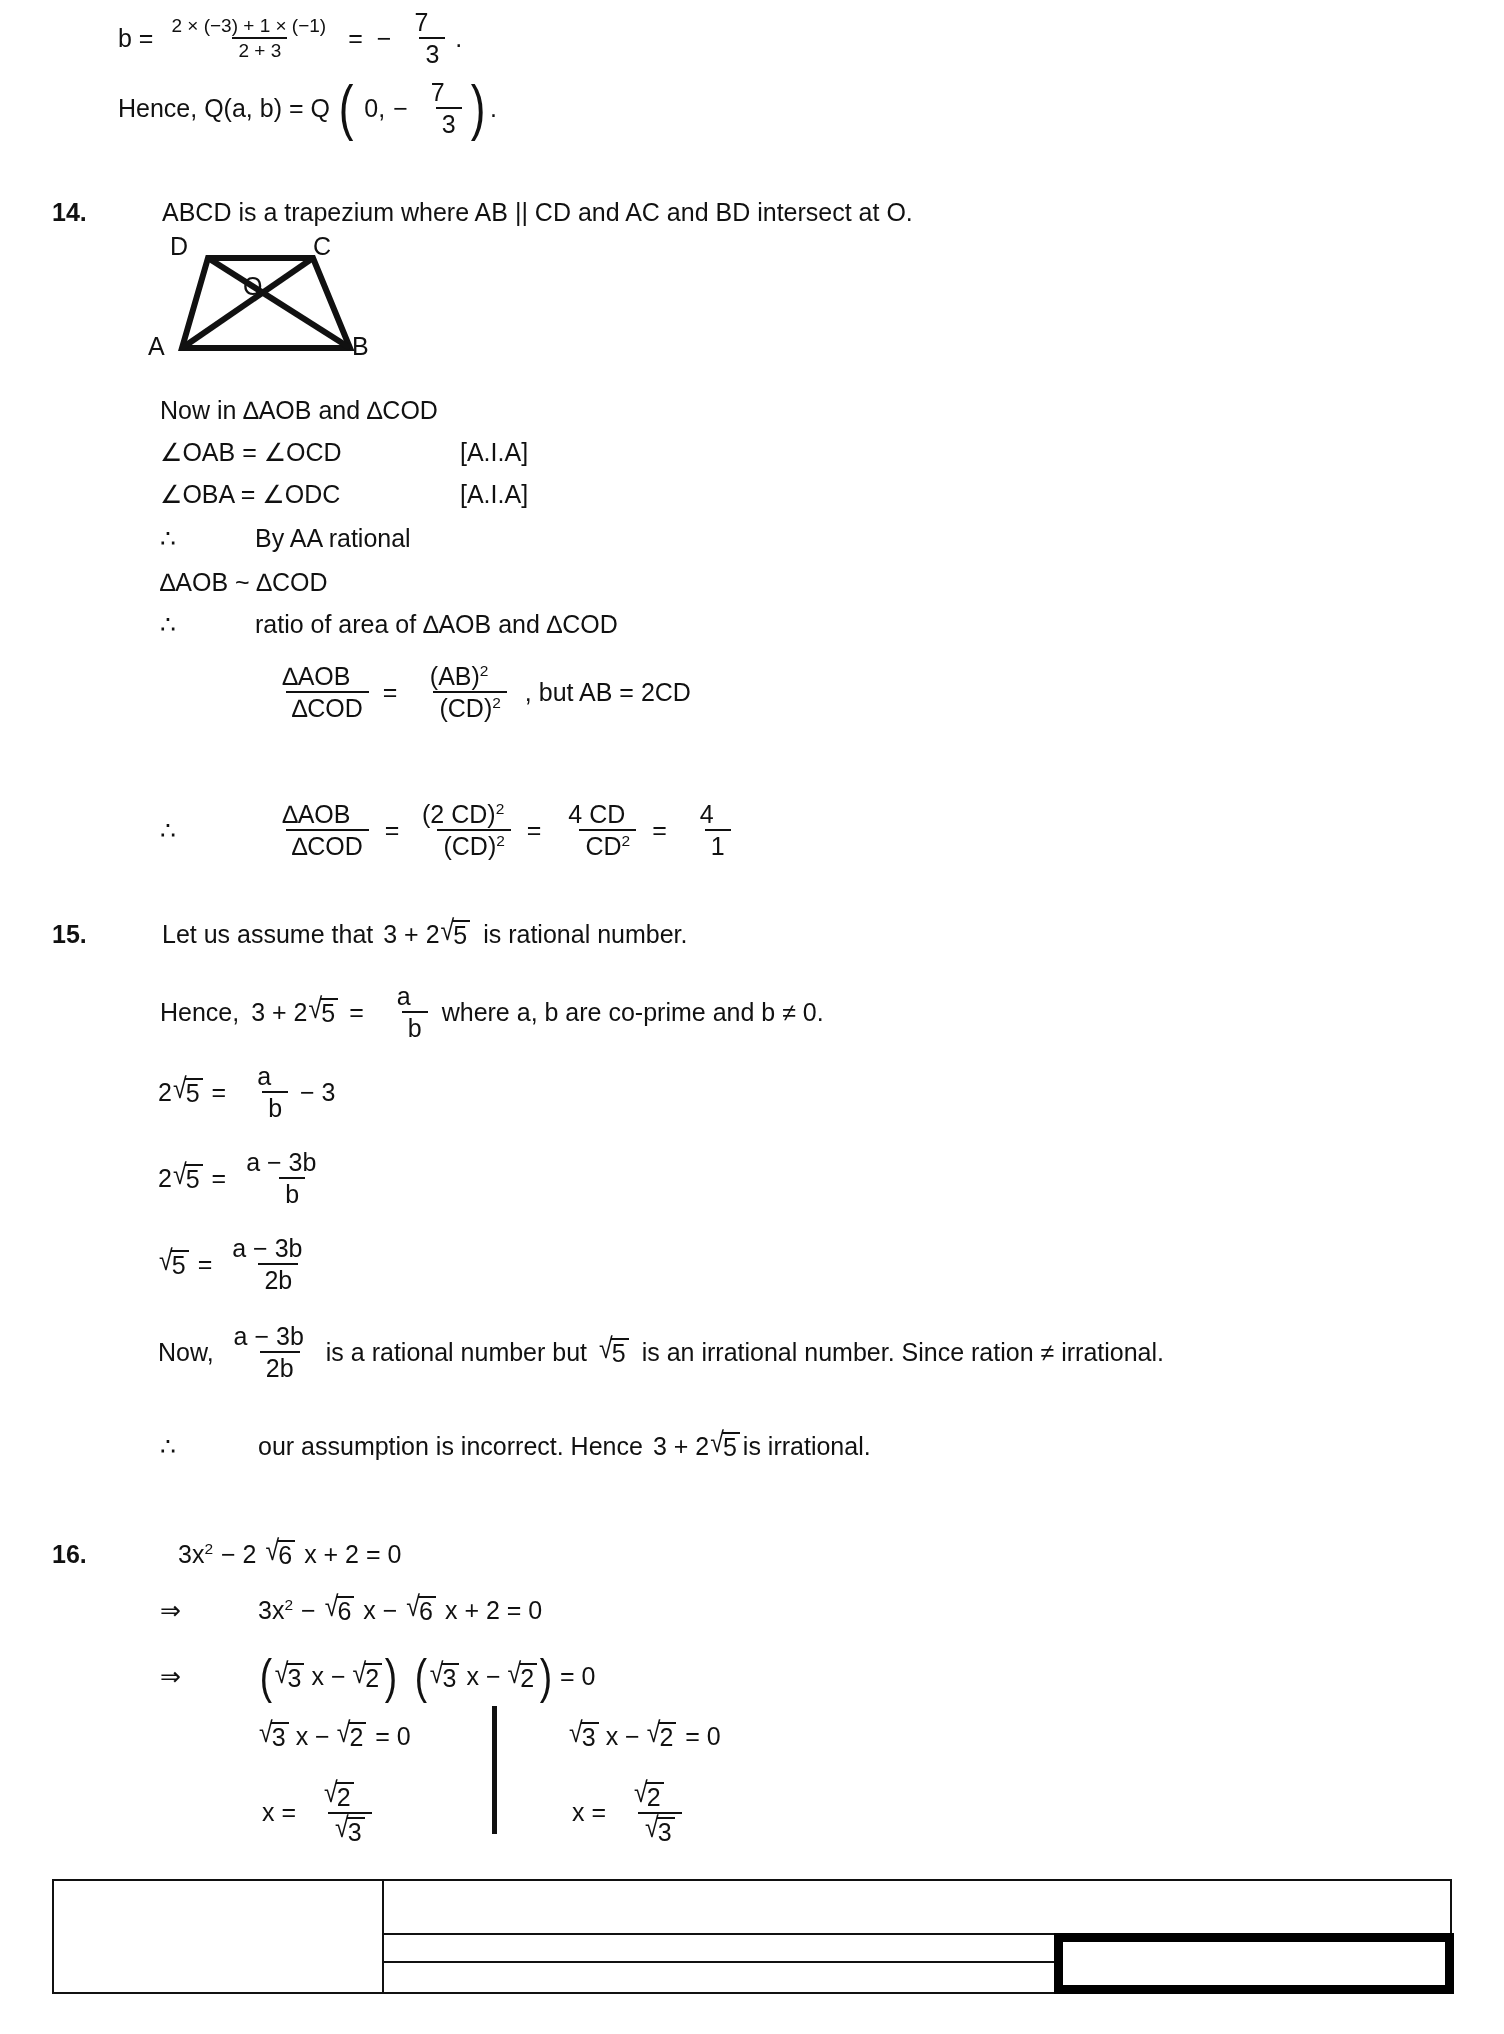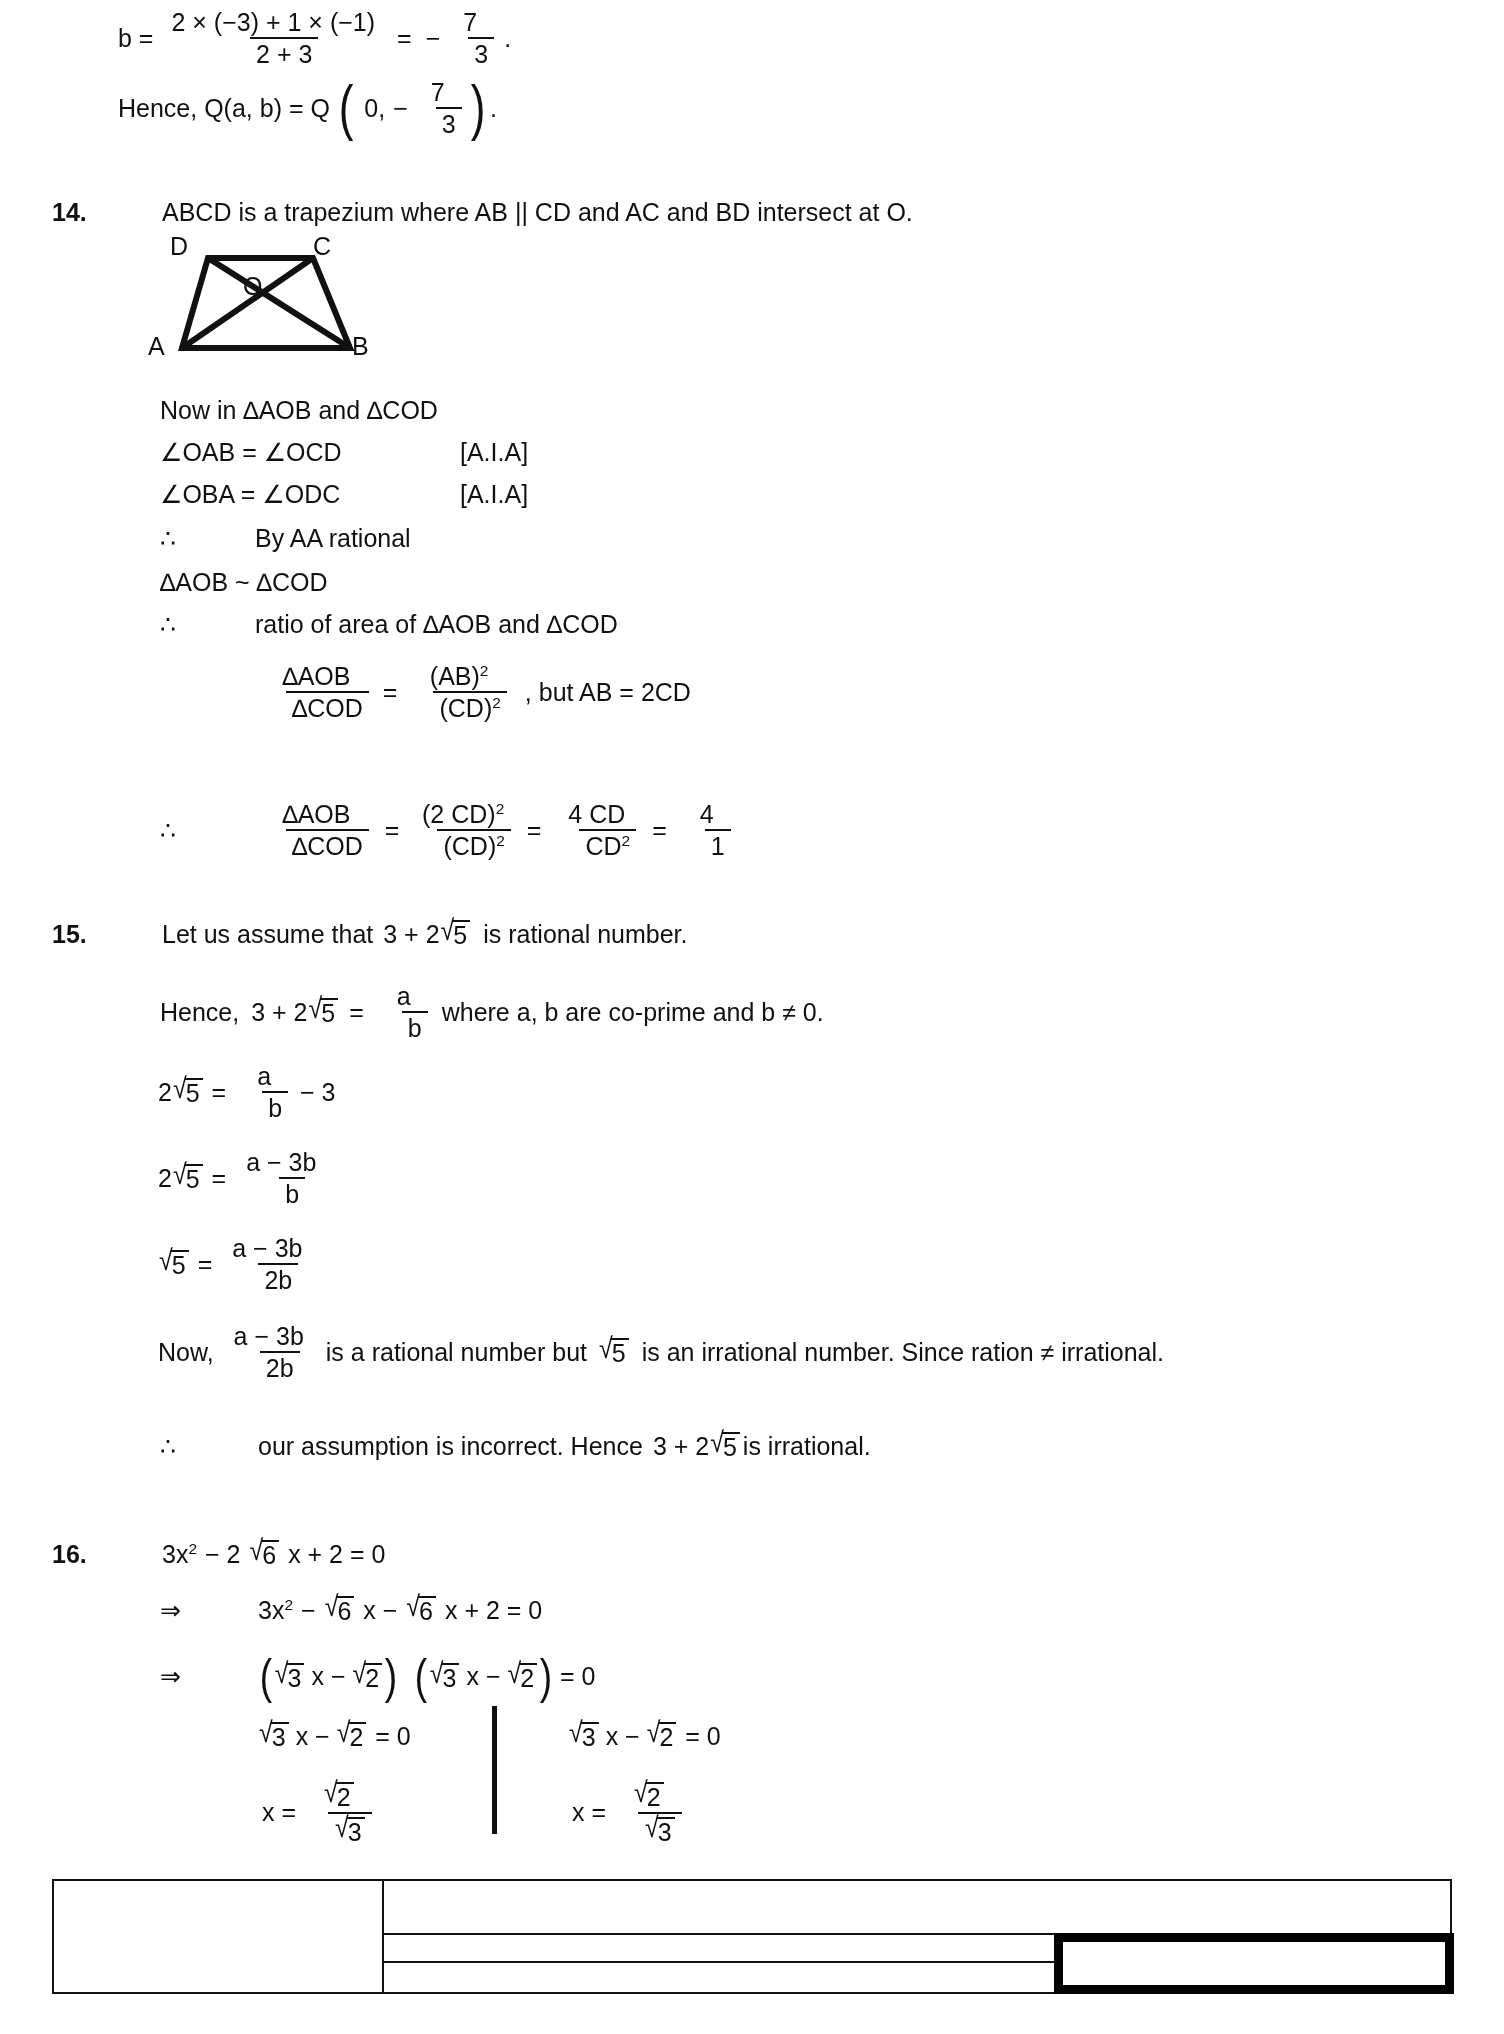--- a/index.html
+++ b/index.html
@@ -37,21 +37,21 @@
     font-size: 25px;
     padding-left: 52px;
     box-sizing: border-box;
   }
   .txt {
     font-size: 25px;
     line-height: 1.0;
     white-space: nowrap;
   }
   .small {
-    font-size: 25px;
+    font-size: 19px;
   }
 
   
   .frac {
     display: inline-flex;
     flex-direction: column;
     align-items: center;
     vertical-align: middle;
     margin: 0 6px;
     line-height: 1.12;
@@ -400,21 +400,21 @@
       <span style="margin-left:10px;">3 + 2</span>
       <span class="rad">
         <span class="sign">√</span>
         <span class="arg">5</span>
       </span>
       <span style="margin-left:2px;">is irrational.</span>
     </div>
   </div>
 
   <div class="abs" style="left:0px; top:1540px; width:1400px;">
-    <div class="row" style="align-items:center;">
+    <div class="row" style="align-items:center;gap:16px;">
       <div class="qnum">16.</div>
       <div class="row txt" style="margin-left:94px; align-items:center;">
         <span><span>3x</span><span class="sup">2</span></span>
         <span style="margin:0 8px;">− 2</span>
         <span class="rad">
           <span class="sign">√</span>
           <span class="arg">6</span>
         </span>
         <span style="margin-left:8px;">x + 2 = 0</span>
       </div>

